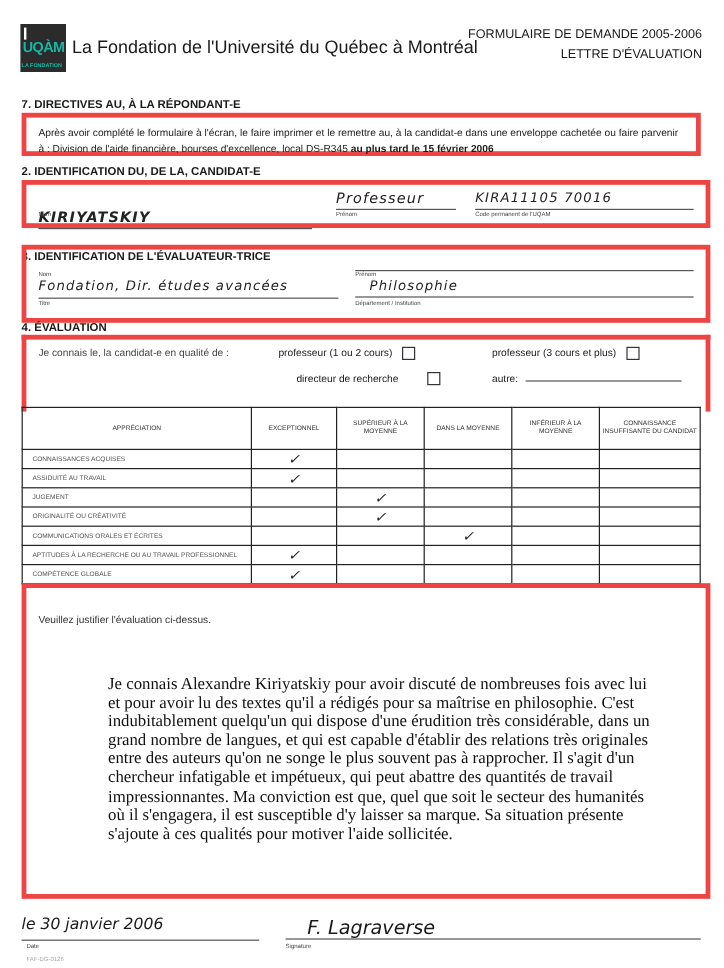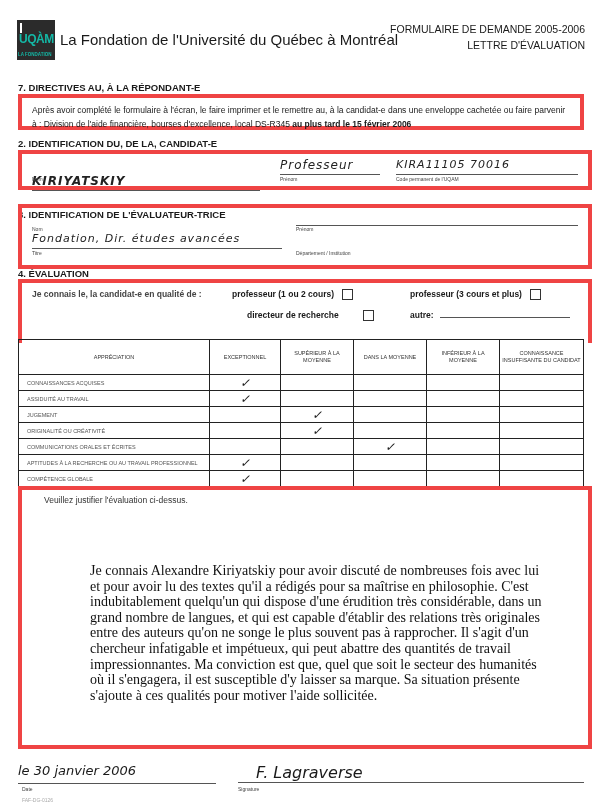--- a/index.html
+++ b/index.html
@@ -57,25 +57,26 @@
   <div class="abs caption" style="left:374px; top:22px;">Code permanent de l'UQAM</div>
 </div>
 
 <div class="abs sec-title" style="top:193px;margin-top:16px;">3. IDENTIFICATION DE L'ÉVALUATEUR-TRICE</div>
 <div class="abs box" style="top:204px; height:57px;">
   <div class="abs caption" style="left:10px; top:18px;">Nom</div>
   <div class="abs field-line" style="left:274px; top:16px; width:282px; height:1px;"></div>
   <div class="abs caption" style="left:274px; top:18px;">Prénom</div>
   <div class="abs field-line hand" style="left:10px; top:24px; width:250px; height:16px; font-size:11px;">Fondation, Dir. études avancées</div>
   <div class="abs caption" style="left:10px; top:42px;">Titre</div>
+  <div class="abs field-line hand" style="left:274px; top:24px; width:282px; height:16px; font-size:11px; padding-left:12px; box-sizing:border-box;">Philosophie</div>
   <div class="abs caption" style="left:274px; top:42px;">Département / Institution</div>
 </div>
 
 <div class="abs sec-title" style="top:268px;">4. ÉVALUATION</div>
-<div class="abs box" style="top:279px; height:60px; border-bottom:none;font-weight:bold;">
+<div class="abs box" style="top:279px; height:60px; border-bottom:none;">
   <div class="abs eval-text" style="left:10px; top:6px; color:#444;">Je connais le, la candidat-e en qualité de :</div>
   <div class="abs eval-text" style="left:210px; top:6px;">
     <span>professeur (1 ou 2 cours)</span>
     <span class="cb" style="margin-left:6px; vertical-align:middle;"></span>
   </div>
   <div class="abs eval-text" style="left:388px; top:6px;">
     <span>professeur (3 cours et plus)</span>
     <span class="cb" style="margin-left:6px; vertical-align:middle;"></span>
   </div>
   <div class="abs eval-text" style="left:225px; top:27px;text-align:center;">
@@ -153,21 +154,21 @@
         <td><span class="check">✓</span></td>
         <td></td>
         <td></td>
         <td></td>
         <td></td>
       </tr>
     </tbody>
 </table>
 
 <div class="abs box" style="top:486px; height:255px;">
-  <div class="abs eval-text" style="left:10px; top:5px; color:#333;margin-left:12px;">Veuillez justifier l'évaluation ci-dessus.</div>
+  <div class="abs eval-text" style="left:10px; top:21px; color:#333;">Veuillez justifier l'évaluation ci-dessus.</div>
 </div>
 <div class="abs letter">Je connais Alexandre Kiriyatskiy pour avoir discuté de nombreuses fois avec lui et pour avoir lu des textes qu'il a rédigés pour sa maîtrise en philosophie. C'est indubitablement quelqu'un qui dispose d'une érudition très considérable, dans un grand nombre de langues, et qui est capable d'établir des relations très originales entre des auteurs qu'on ne songe le plus souvent pas à rapprocher. Il s'agit d'un chercheur infatigable et impétueux, qui peut abattre des quantités de travail impressionnantes. Ma conviction est que, quel que soit le secteur des humanités où il s'engagera, il est susceptible d'y laisser sa marque. Sa situation présente s'ajoute à ces qualités pour motiver l'aide sollicitée.</div>
 
 <div class="abs field-line sign-hand" style="left:18px; top:763px; width:198px; height:20px;">le 30 janvier 2006</div>
 <div class="abs caption" style="left:22px; top:786px;">Date</div>
 <div class="abs field-line sign-hand" style="left:238px; top:763px; width:346px; height:20px; font-size:16px; padding-left:18px; box-sizing:border-box;">F. Lagraverse</div>
 <div class="abs caption" style="left:238px; top:786px;">Signature</div>
 <div class="abs caption" style="left:22px; top:797px; color:#aaa;">FAF-DG-0126</div>
 
 </body></html>

